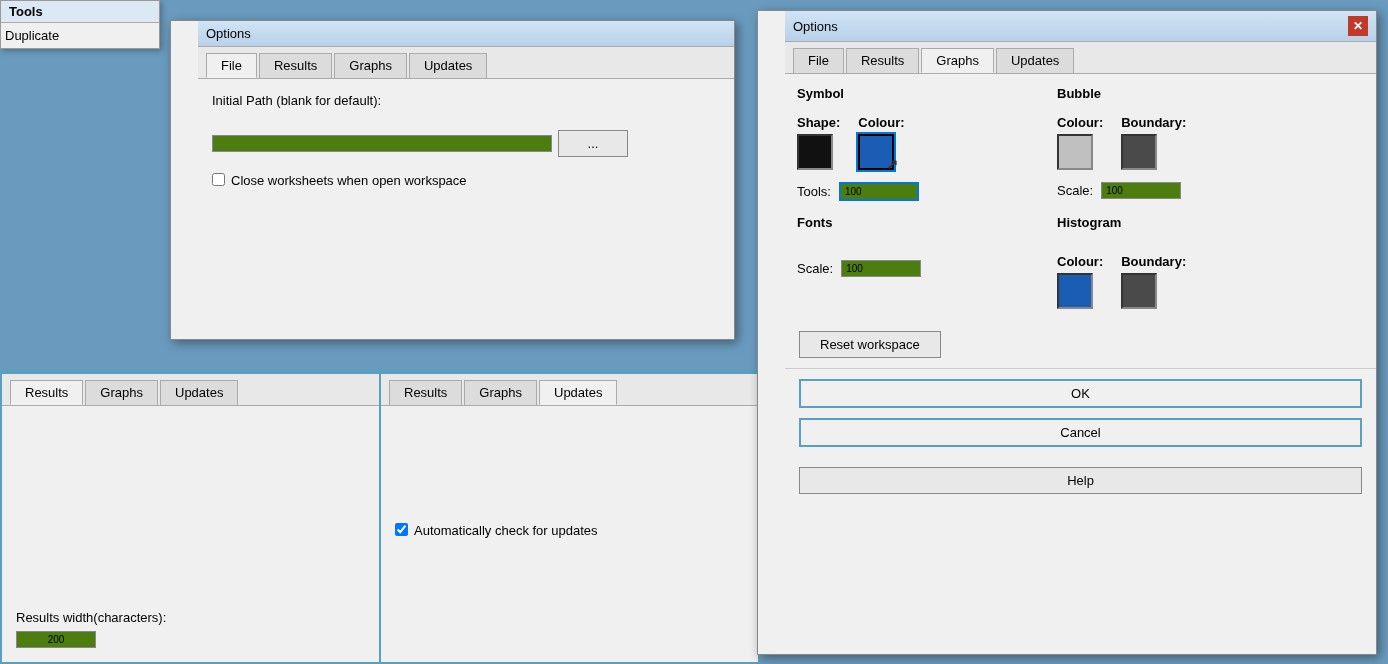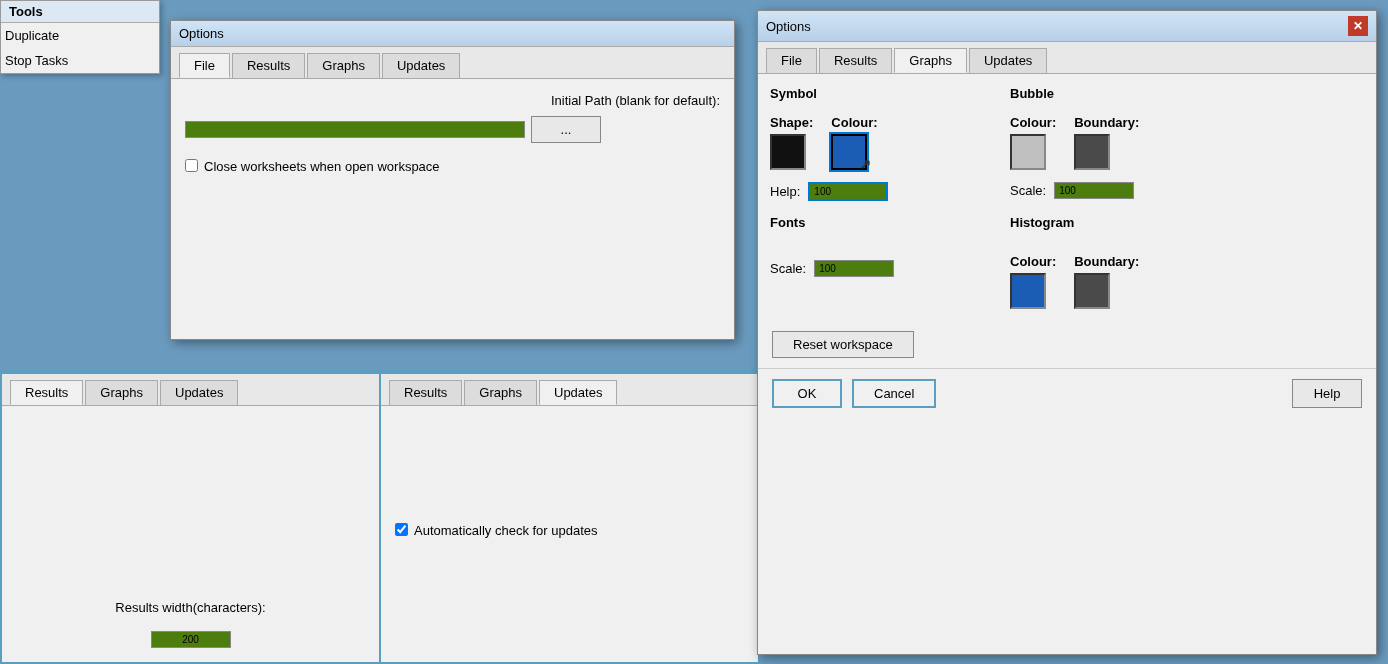--- a/index.html
+++ b/index.html
@@ -37,20 +37,21 @@
     .context-menu-item.highlighted {
       background: #cce4ff;
     }
 
     
     .dialog {
       position: absolute;
       background: #f0f0f0;
       border: 1px solid #888;
       box-shadow: 3px 3px 10px rgba(0,0,0,0.4);
+      padding-left: 27px;
     }
     .dialog-titlebar {
       background: linear-gradient(to bottom, #d0e4f5, #b8d0e8);
       padding: 5px 8px;
       display: flex;
       align-items: center;
       justify-content: space-between;
       border-bottom: 1px solid #aaa;
       font-size: 13px;
       font-weight: normal;
@@ -179,21 +180,21 @@
 
     
     .graphs-content {
       padding: 12px;
       display: flex;
       flex-direction: column;
       gap: 14px;
     }
     .graphs-row {
       display: flex;
-      gap: 40px;
+      gap: 60px;
     }
     .graphs-group {
       display: flex;
       flex-direction: column;
       gap: 8px;
       min-width: 200px;
     }
     .graphs-group-inner {
       display: flex;
       gap: 18px;
@@ -213,20 +214,21 @@
     }
 
     
     .dialog-buttons {
       display: flex;
       justify-content: flex-start;
       gap: 10px;
       padding: 10px 14px;
       border-top: 1px solid #ccc;
       margin-top: auto;
+      flex-direction: column;
     }
     .btn {
       padding: 5px 20px;
       border: 1px solid #888;
       background: #e8e8e8;
       cursor: pointer;
       font-size: 13px;
       min-width: 70px;
     }
     .btn-ok, .btn-cancel {
@@ -245,35 +247,34 @@
       display: flex;
       flex-direction: column;
     }
   </style>
 </head>
 <body>
 
 <div class="context-menu">
   <div class="context-menu-title">Tools</div>
   <div class="context-menu-item">Duplicate</div>
-  <div class="context-menu-item">Stop Tasks</div>
 </div>
 
 <div class="dialog dialog-options-1">
   <div class="dialog-titlebar">
     <span class="dialog-titlebar-title">Options</span>
   </div>
   <div class="tab-bar">
     <div class="tab active">File</div>
     <div class="tab">Results</div>
     <div class="tab">Graphs</div>
     <div class="tab">Updates</div>
   </div>
   <div class="tab-content">
-    <div style="margin-bottom: 8px; text-align: right;">
+    <div style="margin-bottom: 22px;">
       <label>Initial Path (blank for default):</label>
     </div>
     <div style="display:flex; align-items:center; gap:6px; margin-bottom:16px;">
       <input type="text" style="width: 340px;" value="">
       <button class="btn">...</button>
     </div>
     <div class="checkbox-row">
       <input type="checkbox" style="">
       <label>Close worksheets when open workspace</label>
     </div>
@@ -281,21 +282,21 @@
 </div>
 
 <div class="bottom-panels">
   <div class="bottom-panel">
     <div class="tab-bar">
       <div class="tab active">Results</div>
       <div class="tab">Graphs</div>
       <div class="tab">Updates</div>
     </div>
     <div class="tab-content" style="flex:1; display:flex; flex-direction:column; justify-content:flex-end;">
-      <div style="display:flex; flex-direction:column; align-items:center; gap:16px;">
+      <div style="display:flex; flex-direction:column; gap:6px;">
         <label>Results width(characters):</label>
         <input type="text" style="width: 80px; text-align: center;" value="200">
       </div>
     </div>
   </div>
 
   <div class="bottom-panel bottom-panel-right">
     <div class="tab-bar">
       <div class="tab">Results</div>
       <div class="tab">Graphs</div>
@@ -336,21 +337,21 @@
             </div>
             <div class="graphs-field">
               <label>Colour:</label>
               <div class="color-swatch blue-selected" style="position:relative;">
 
                 <span style="position:absolute; bottom:-4px; right:-6px; font-size:14px; color:#333; pointer-events:none;">↗</span>
               </div>
             </div>
           </div>
           <div class="size-row">
-            <label>Help:</label>
+            <label>Tools:</label>
             <input type="text" style="width: 80px; border: 2px solid rgb(0, 120, 215);" value="100">
           </div>
         </div>
 
         <div class="graphs-group">
           <div class="section-header">Bubble</div>
           <div class="graphs-group-inner">
             <div class="graphs-field">
               <label>Colour:</label>
               <div class="color-swatch gray"></div>

